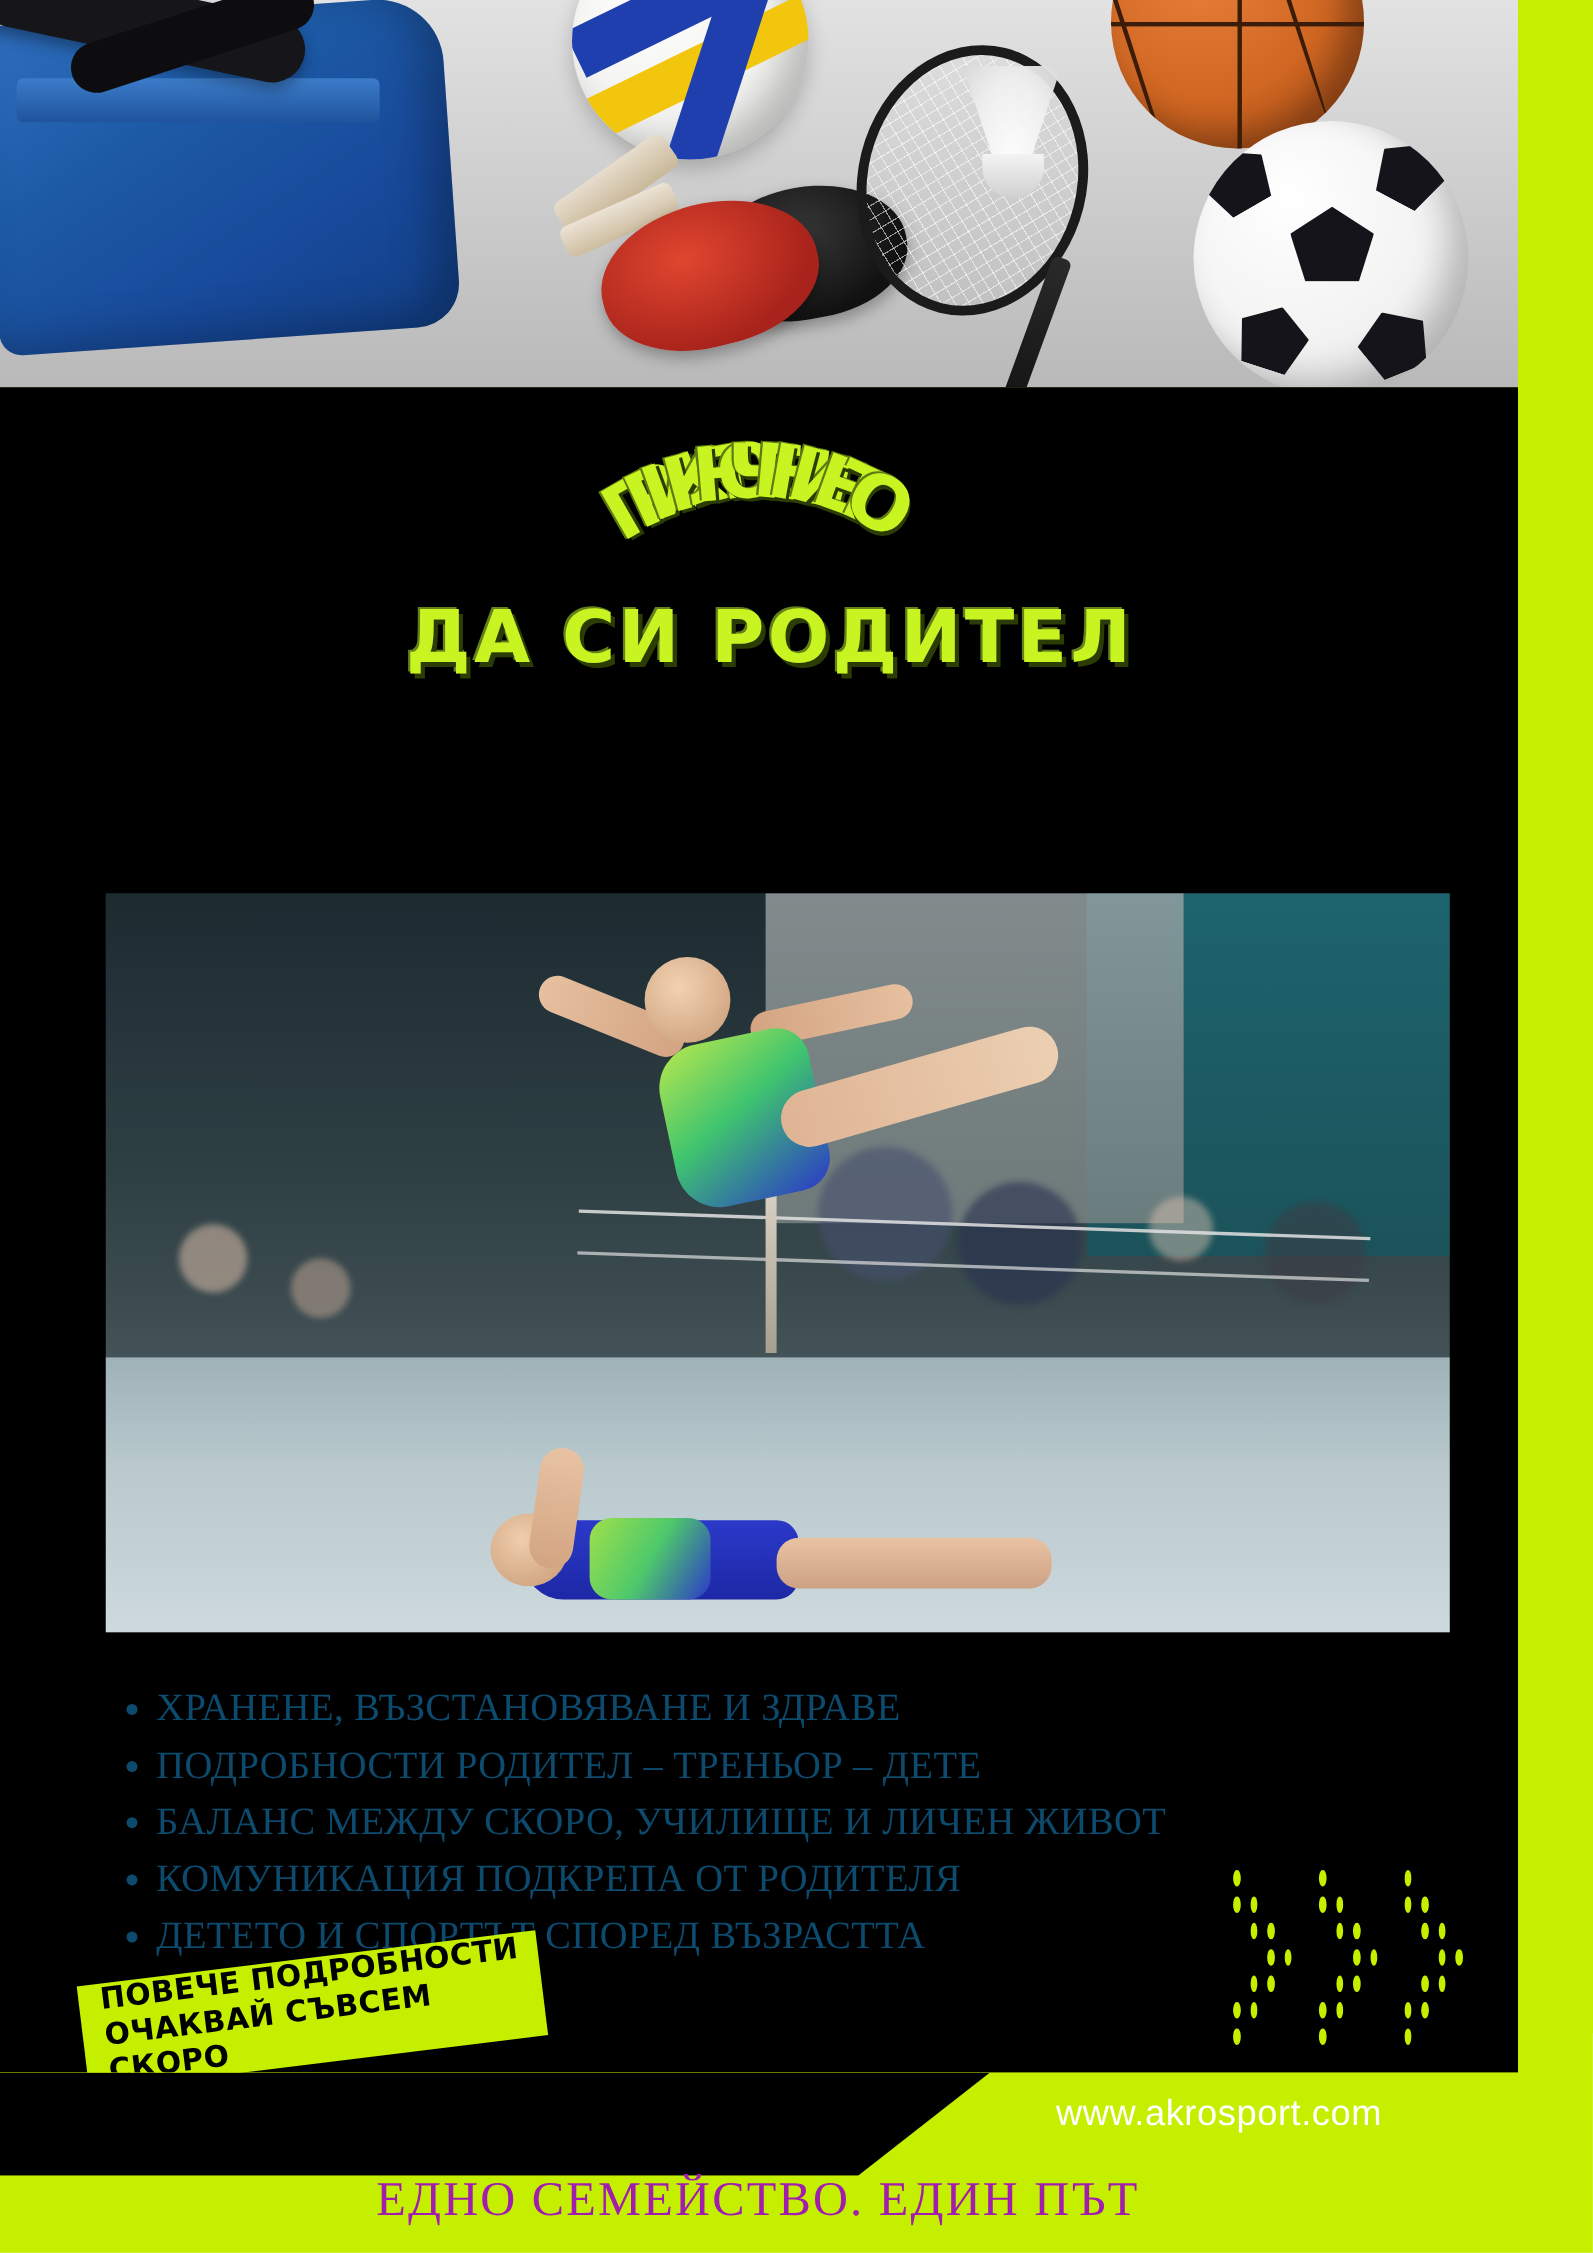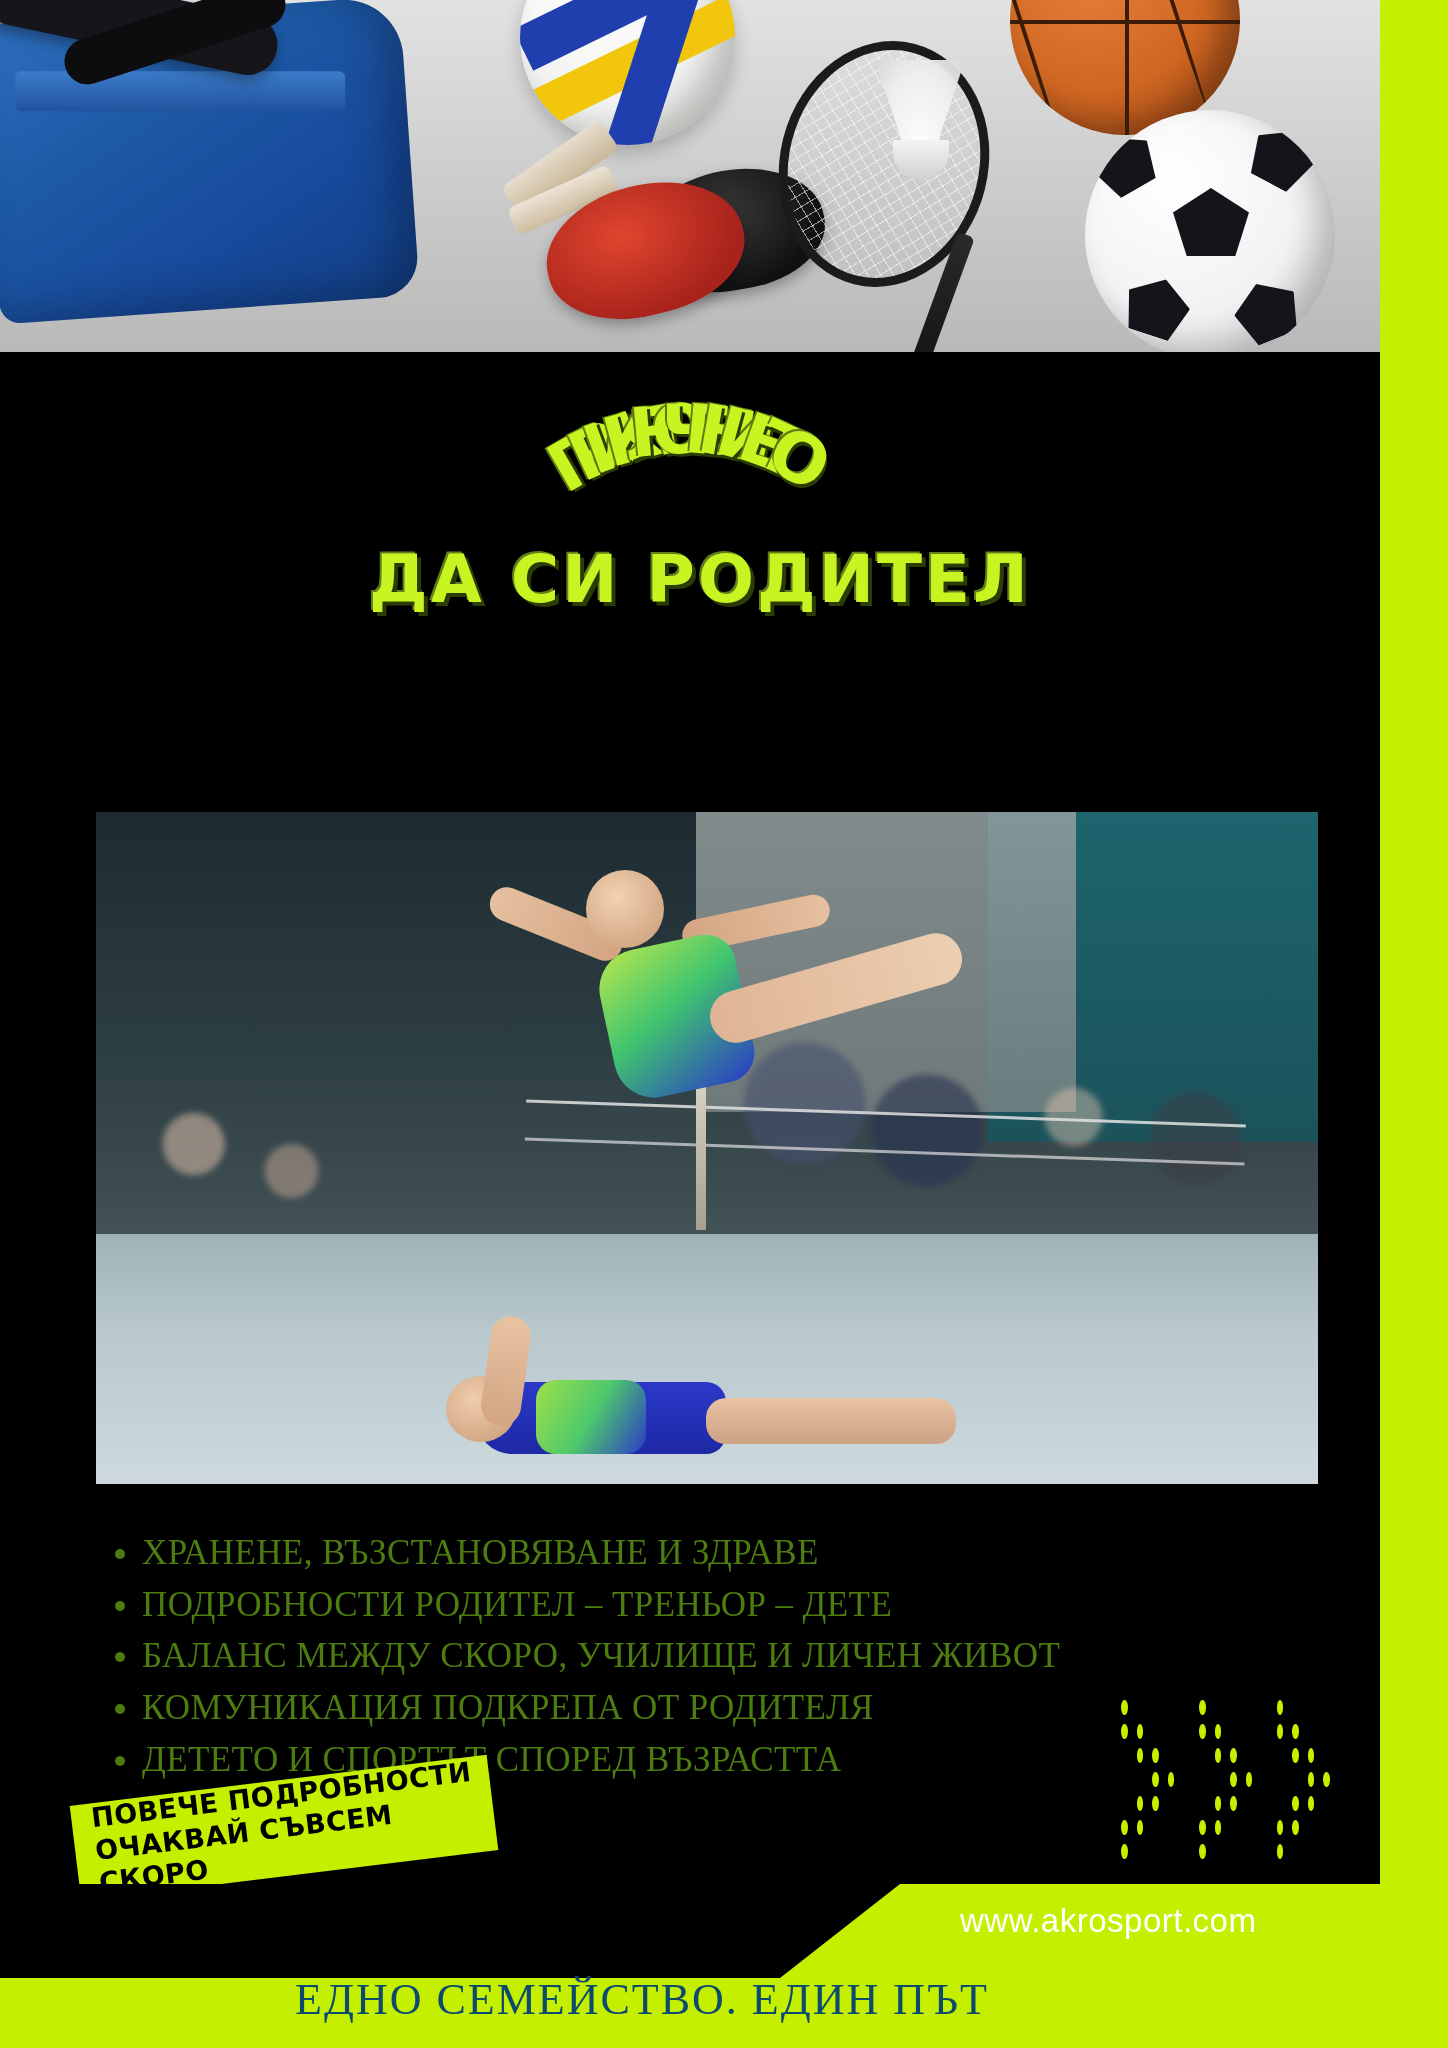--- a/index.html
+++ b/index.html
@@ -338,21 +338,21 @@
     background: linear-gradient(90deg,#dfb494,#eccfb2);
     border-radius: 26px; transform: rotate(-16deg);
   }
 
   
   .bullets {
     position: absolute;
     left: 96px;
     top: 1528px;
     width: 1180px;
-    color: #4d7c0f;
+    color: #0c4a6e;
     font-family: "Liberation Serif", serif;
     font-size: 35px;
     line-height: 1.42;
     letter-spacing: .4px;
   }
   .bullets ul { margin: 0; padding-left: 46px; }
   .bullets li { margin: 0 0 2px 0; }
 
   
   .dot-logo {
@@ -419,21 +419,22 @@
   }
   .tagline {
     position: absolute;
     left: 0;
     top: 1974px;
     width: 1284px;
     text-align: center;
     font-family: "Liberation Serif", serif;
     font-size: 44px;
     letter-spacing: 2px;
-    color: #0c4a6e;
+    color: #a21caf;
+    padding-left: 47px;
   }
   .right-strip {
     position: absolute;
     left: 1380px;
     top: 0;
     width: 68px;
     height: 1884px;
     background: #c4f000;
   }
 </style>

